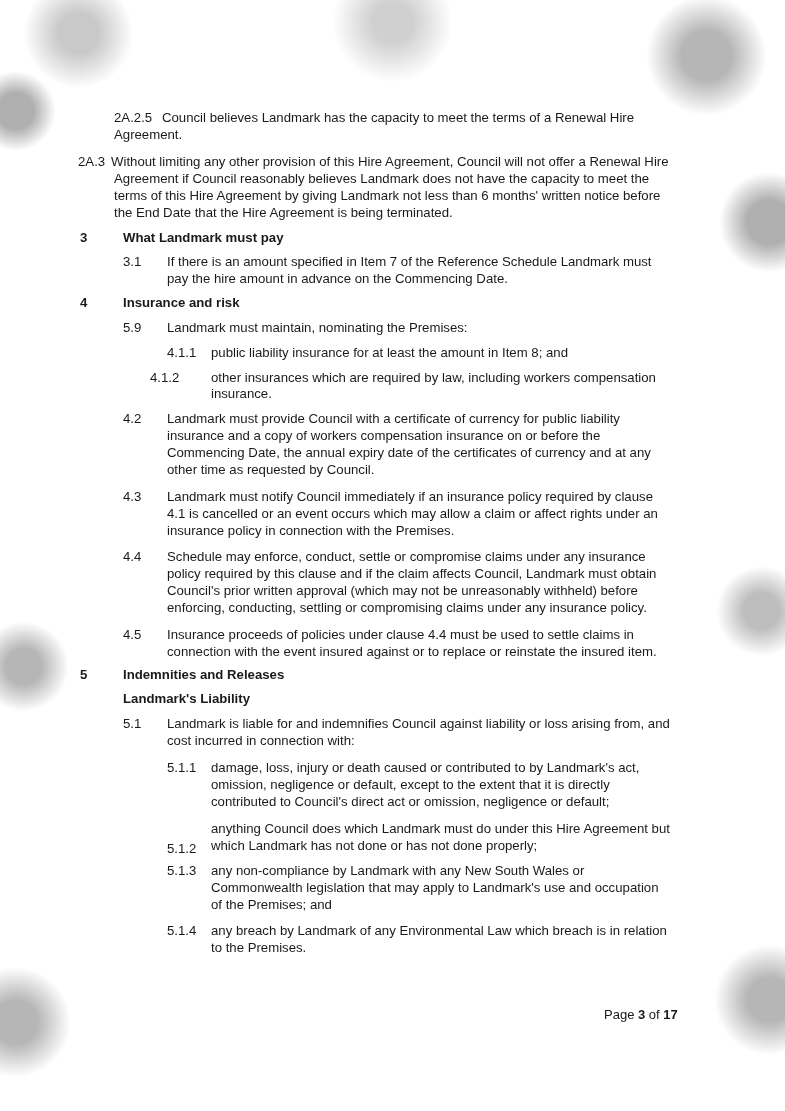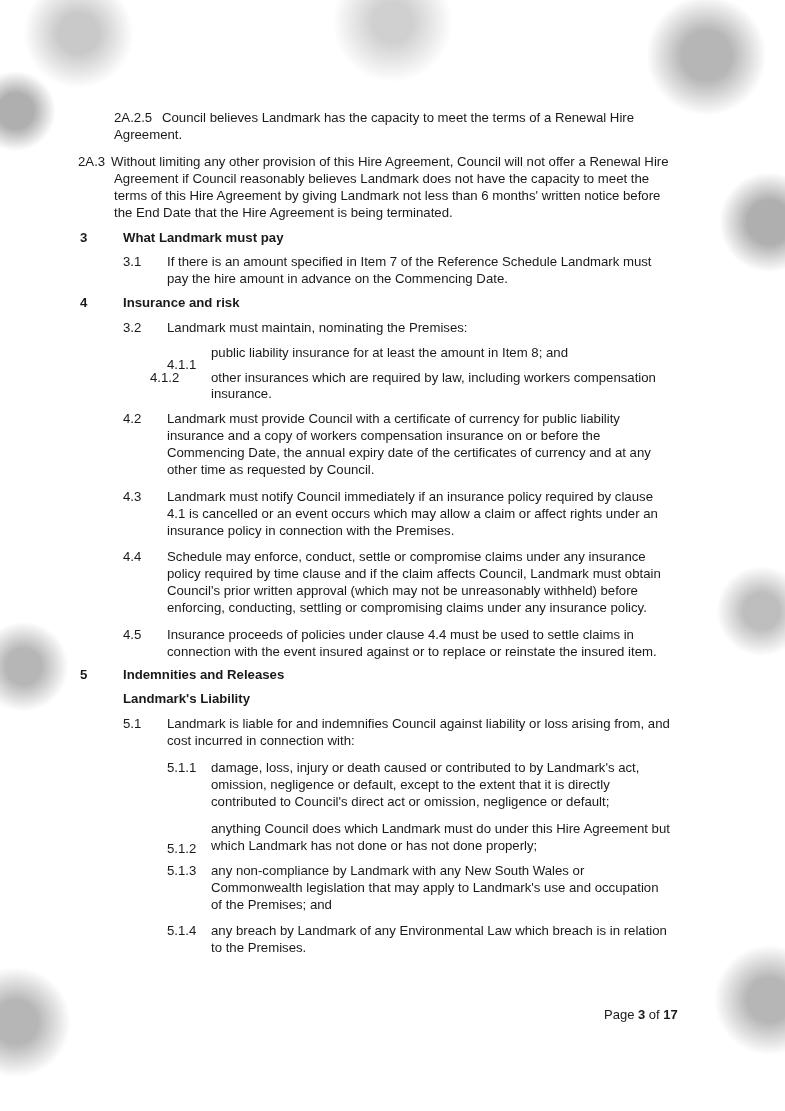--- a/index.html
+++ b/index.html
@@ -61,26 +61,26 @@
     <span class="line" style="left:167px;top:253px">If there is an amount specified in Item 7 of the Reference Schedule Landmark must</span>
     <span class="line" style="left:167px;top:270px">pay the hire amount in advance on the Commencing Date.</span>
   </div>
 
   <div>
     <span class="num bold" style="left:80px;top:294px">4</span>
     <span class="line bold" style="left:123px;top:294px">Insurance and risk</span>
   </div>
 
   <div>
-    <span class="num" style="left:123px;top:319px">3.2</span>
+    <span class="num" style="left:123px;top:319px">5.9</span>
     <span class="line" style="left:167px;top:319px">Landmark must maintain, nominating the Premises:</span>
   </div>
 
   <div>
-    <span class="num" style="left:167px;top:356px">4.1.1</span>
+    <span class="num" style="left:167px;top:344px">4.1.1</span>
     <span class="line" style="left:211px;top:344px">public liability insurance for at least the amount in Item 8; and</span>
   </div>
 
   <div>
     <span class="num" style="left:150px;top:369px">4.1.2</span>
     <span class="line" style="left:211px;top:369px">other insurances which are required by law, including workers compensation</span>
     <span class="line" style="left:211px;top:385px">insurance.</span>
   </div>
 
   <div>
@@ -94,21 +94,21 @@
   <div>
     <span class="num" style="left:123px;top:488px">4.3</span>
     <span class="line" style="left:167px;top:488px">Landmark must notify Council immediately if an insurance policy required by clause</span>
     <span class="line" style="left:167px;top:505px">4.1 is cancelled or an event occurs which may allow a claim or affect rights under an</span>
     <span class="line" style="left:167px;top:522px">insurance policy in connection with the Premises.</span>
   </div>
 
   <div>
     <span class="num" style="left:123px;top:548px">4.4</span>
     <span class="line" style="left:167px;top:548px">Schedule may enforce, conduct, settle or compromise claims under any insurance</span>
-    <span class="line" style="left:167px;top:565px">policy required by time clause and if the claim affects Council, Landmark must obtain</span>
+    <span class="line" style="left:167px;top:565px">policy required by this clause and if the claim affects Council, Landmark must obtain</span>
     <span class="line" style="left:167px;top:582px">Council's prior written approval (which may not be unreasonably withheld) before</span>
     <span class="line" style="left:167px;top:599px">enforcing, conducting, settling or compromising claims under any insurance policy.</span>
   </div>
 
   <div>
     <span class="num" style="left:123px;top:626px">4.5</span>
     <span class="line" style="left:167px;top:626px">Insurance proceeds of policies under clause 4.4 must be used to settle claims in</span>
     <span class="line" style="left:167px;top:643px">connection with the event insured against or to replace or reinstate the insured item.</span>
   </div>
 

